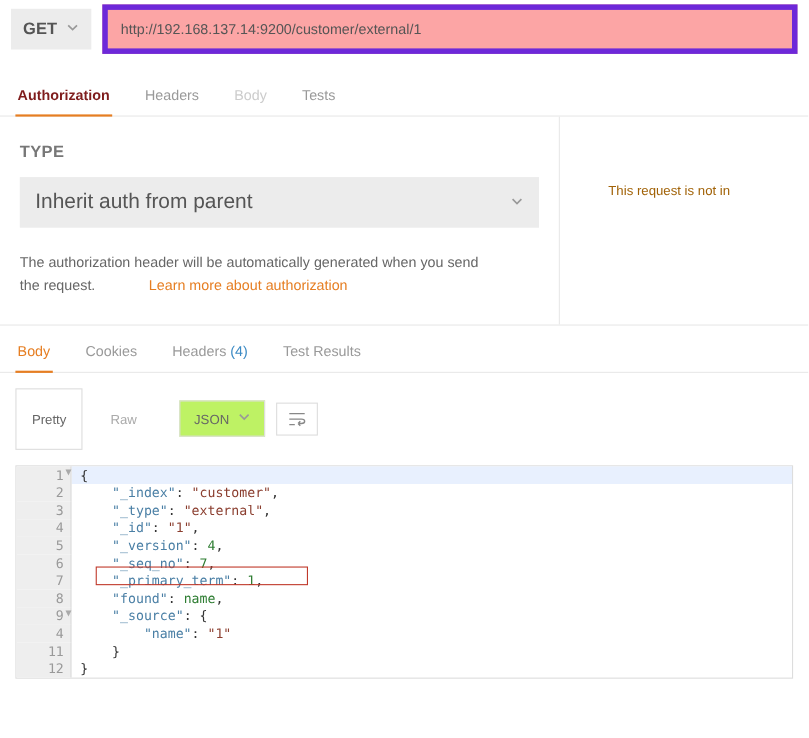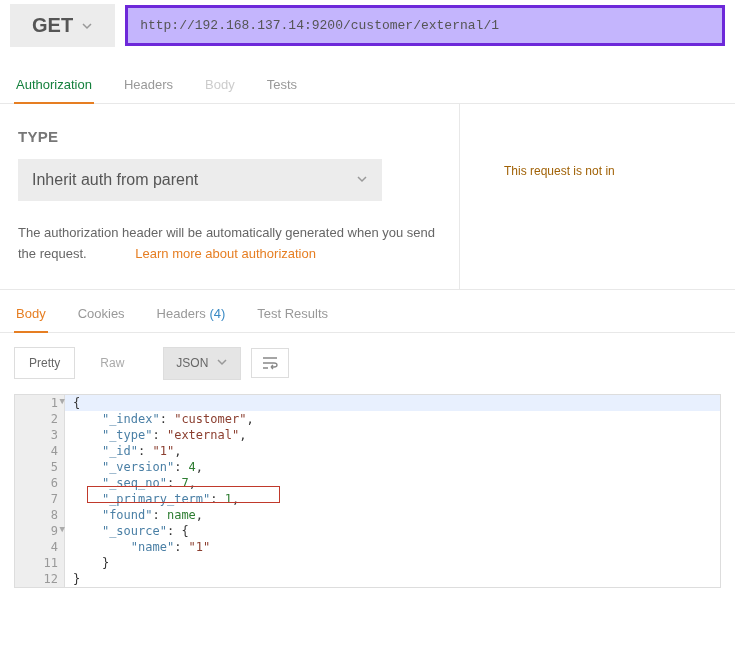--- a/index.html
+++ b/index.html
@@ -1,37 +1,37 @@
 <!DOCTYPE html>
 <html><head>
 <meta charset="utf-8">
 <style>
 * { box-sizing: border-box; margin: 0; padding: 0; }
 body { font-family: -apple-system, BlinkMacSystemFont, "Segoe UI", Arial, sans-serif; font-size: 13px; color: #666; background: #fff; width: 735px; }
 .top-bar { display: flex; align-items: center; padding: 4px 10px 10px 10px; gap: 10px; }
-.method-btn { background: #ececec; border: none; padding: 10px 22px; font-size: 20px; color: #555; font-weight: 600; display: flex; align-items: flex-start; gap: 8px; cursor: pointer; }
-.url-input { flex: 1; border: 3px solid #6d28d9; background: #c4b5fd; padding: 10px 12px; font-size: 13px; color: #555; outline: none; font-family: Liberation Mono, monospace; }
+.method-btn { background: #ececec; border: none; padding: 10px 11px; font-size: 15px; color: #555; font-weight: 600; display: flex; align-items: flex-start; gap: 8px; cursor: pointer; }
+.url-input { flex: 1; border: 5px solid #6d28d9; background: #fca5a5; padding: 10px 12px; font-size: 13px; color: #555; outline: none; }
 .req-tabs { display: flex; gap: 28px; padding: 20px 14px 0 14px; border-bottom: 1px solid #e8e8e8; }
 .req-tab { padding: 0 2px 10px 2px; color: #999; cursor: pointer; font-size: 13px; }
-.req-tab.active { color: #15803d; border-bottom: 2px solid #e67e22; font-weight: 400; margin-bottom: -1px; }
+.req-tab.active { color: #7f1d1d; border-bottom: 2px solid #e67e22; font-weight: 700; margin-bottom: -1px; }
 .req-body-area { display: flex; border-bottom: 1px solid #e8e8e8; }
 .auth-panel { flex: 0 0 460px; padding: 24px 18px; border-right: 1px solid #e8e8e8; }
 .type-label { font-size: 15px; font-weight: 600; color: #777; letter-spacing: 0.3px; }
-.type-select { margin-top: 14px; background: #ececec; border: none; padding: 12px 14px; width: 364px; font-size: 16px; color: #555; display: flex; justify-content: space-between; align-items: center; cursor: pointer; }
+.type-select { margin-top: 14px; background: #ececec; border: none; padding: 12px 14px; width: 472px; font-size: 19px; color: #555; display: flex; justify-content: space-between; align-items: center; cursor: pointer; }
 .auth-desc { margin-top: 22px; font-size: 13px; color: #666; line-height: 1.6; max-width: 420px; }
 .auth-link { color: #e67e22; text-decoration: none; cursor: pointer; margin-left: 45px; }
 .right-panel { flex: 1; padding: 60px 0 0 44px; color: #a16207; font-size: 12px; overflow: hidden; white-space: nowrap; }
 .resp-tabs { display: flex; gap: 28px; padding: 16px 14px 0 14px; border-bottom: 1px solid #e8e8e8; }
 .resp-tab { padding: 0 2px 10px 2px; color: #999; cursor: pointer; font-size: 13px; }
 .resp-tab.active { color: #e67e22; border-bottom: 2px solid #e67e22; font-weight: 500; margin-bottom: -1px; }
 .badge { color: #3b8ac4; }
 .resp-controls { display: flex; align-items: center; gap: 10px; padding: 14px 14px; }
-.ctrl-btn { background: #fff; border: 1px solid #ddd; padding: 8px 14px; font-size: 12px; color: #666; cursor: pointer; }
+.ctrl-btn { background: #fff; border: 1px solid #ddd; padding: 20px 14px; font-size: 12px; color: #666; cursor: pointer; }
 .ctrl-btn.inactive { border-color: transparent; color: #aaa; }
-.fmt-btn { background: #e5e5e5; border: 1px solid #ddd; padding: 8px 12px; font-size: 12px; color: #666; cursor: pointer; display: flex; align-items: center; gap: 8px; margin-left: 14px; }
+.fmt-btn { background: #bef264; border: 1px solid #ddd; padding: 8px 12px; font-size: 12px; color: #666; cursor: pointer; display: flex; align-items: center; gap: 8px; margin-left: 14px; }
 .wrap-btn { background: #fff; border: 1px solid #ddd; padding: 7px 10px; cursor: pointer; }
 .code-area { border: 1px solid #ddd; margin: 0 14px 14px 14px; font-family: Consolas, Monaco, monospace; font-size: 12px; }
 .code-line { display: flex; align-items: stretch; }
 .gutter { background: #eee; color: #999; text-align: right; padding: 1px 6px 1px 0; width: 50px; user-select: none; border-right: 1px solid #ddd; position: relative; }
 .fold { color: #aaa; position: absolute; right: -1px; font-size: 9px; }
 .code { padding: 1px 8px; white-space: pre; color: #333; flex: 1; }
 .code.hl { background: #e8f0fe; }
 .key { color: #4a7fa5; }
 .str { color: #8b3e2f; }
 .num { color: #2e7d32; }

